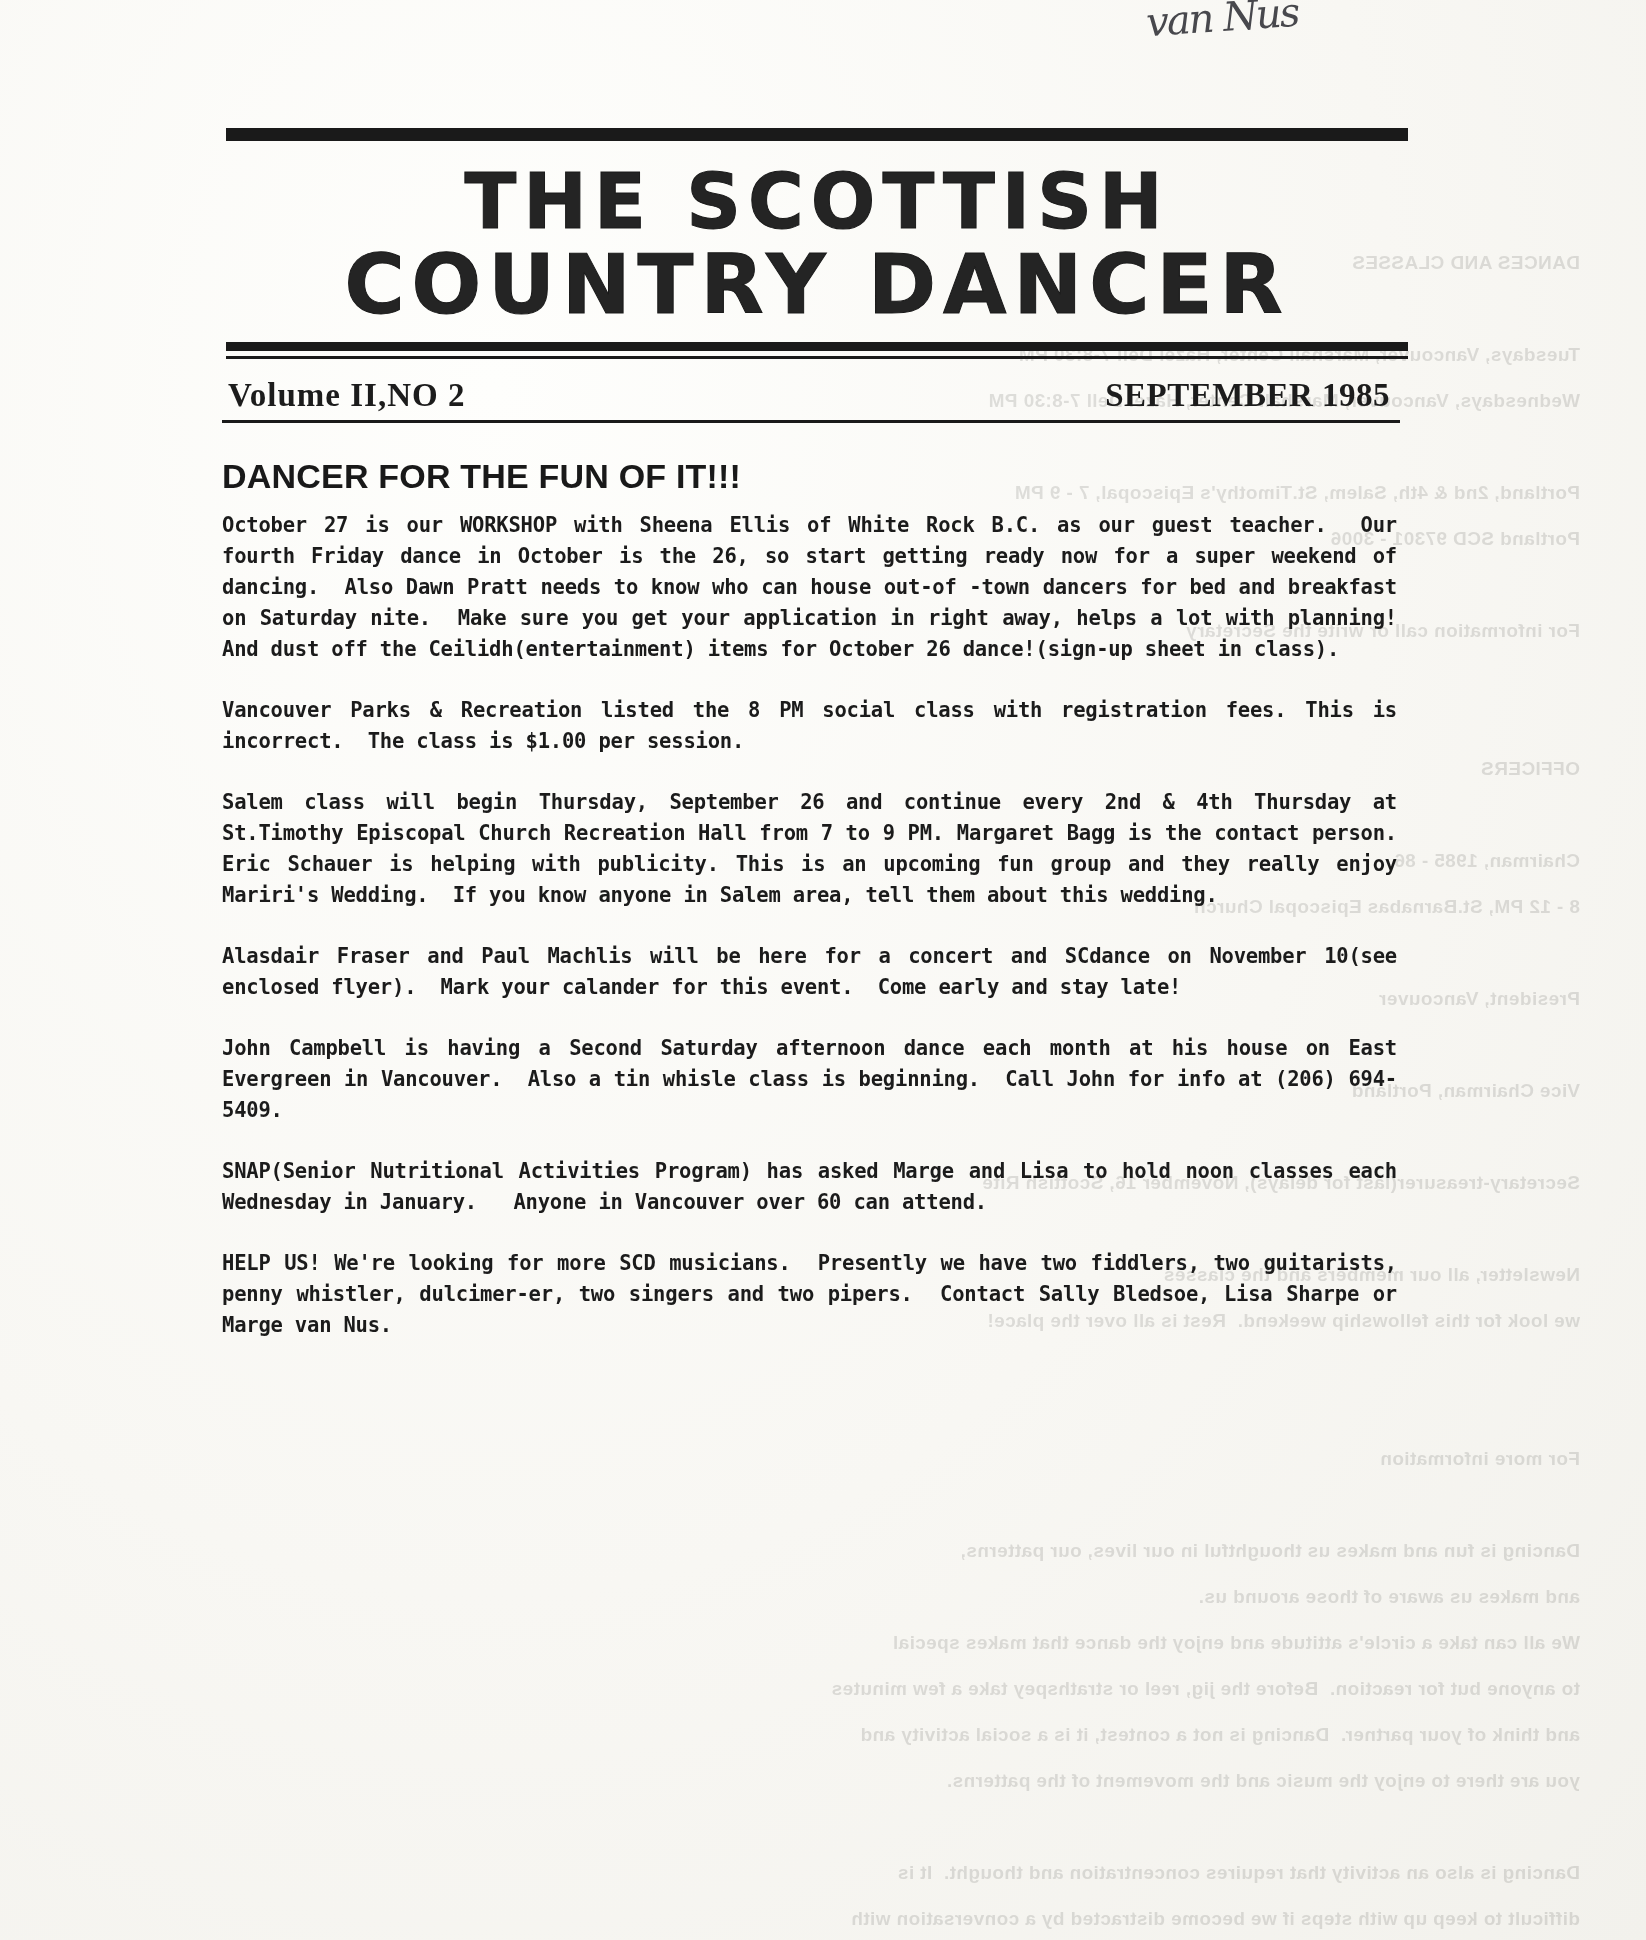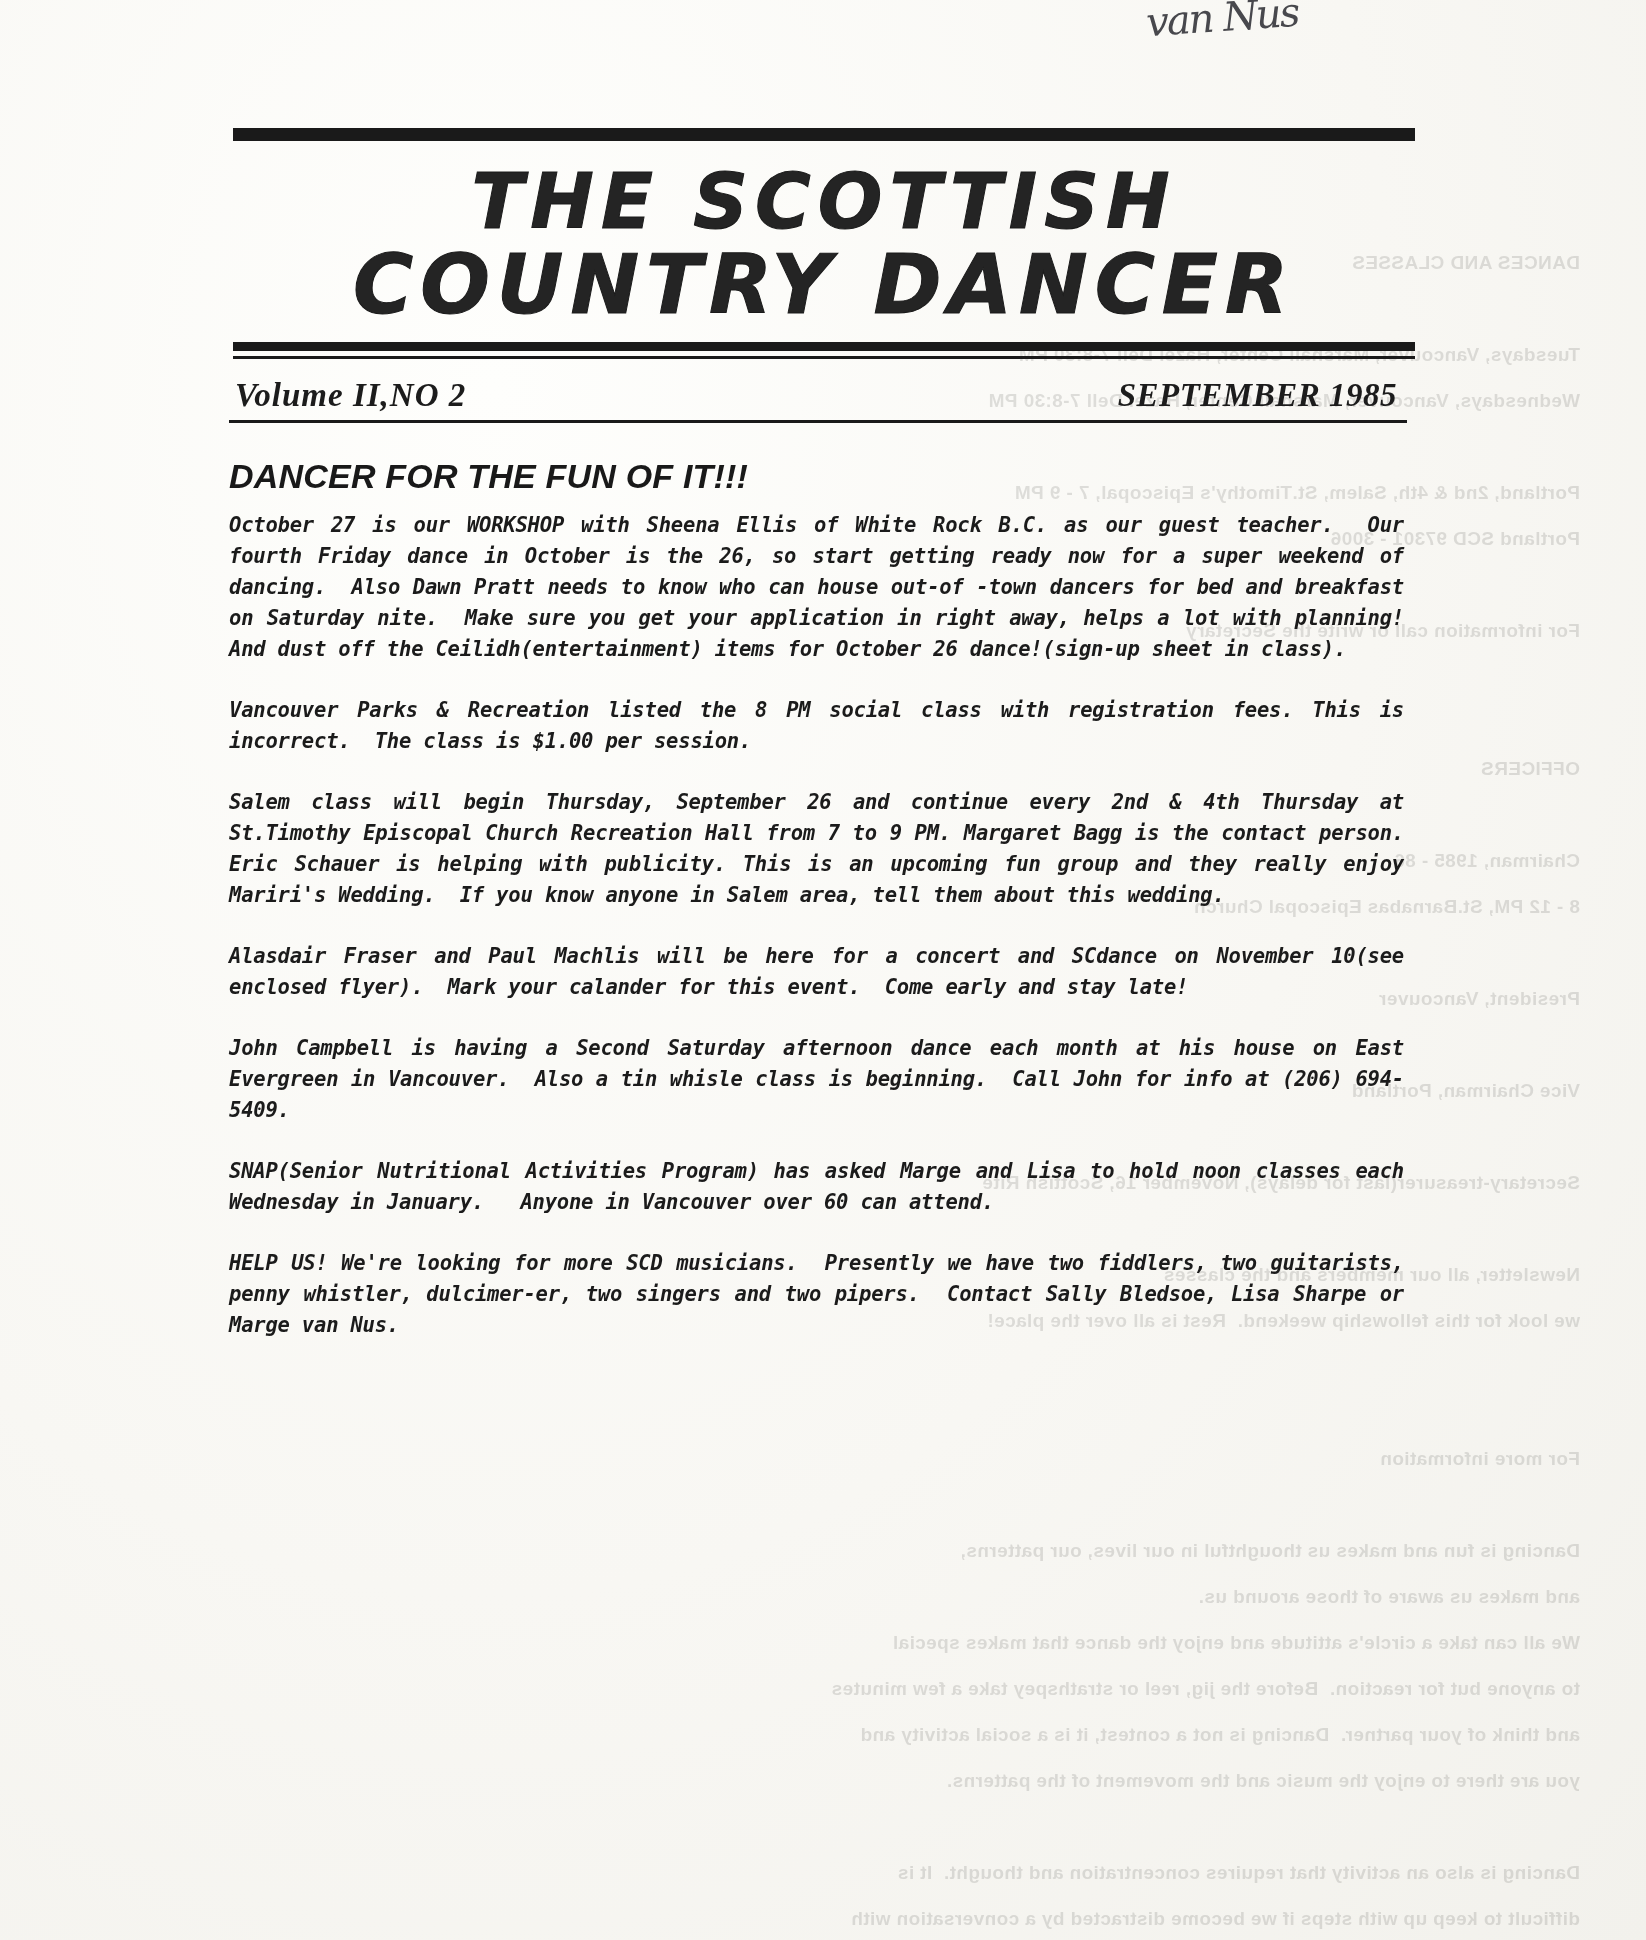--- a/index.html
+++ b/index.html
@@ -51,24 +51,23 @@
     font-style: italic;
     font-size: 40px;
     color: #2a2a30;
     transform: rotate(-4deg);
     opacity: 0.85;
     letter-spacing: -2px;
   }
 
   .content {
     position: absolute;
-    left: 229px;
+    left: 222px;
     top: 128px;
     width: 1190px;
-    font-style: italic;
   }
 
   .rule-top {
     height: 13px;
     background: #1a1a1a;
     width: 1182px;
     margin-left: 4px;
   }
 
   .masthead {

